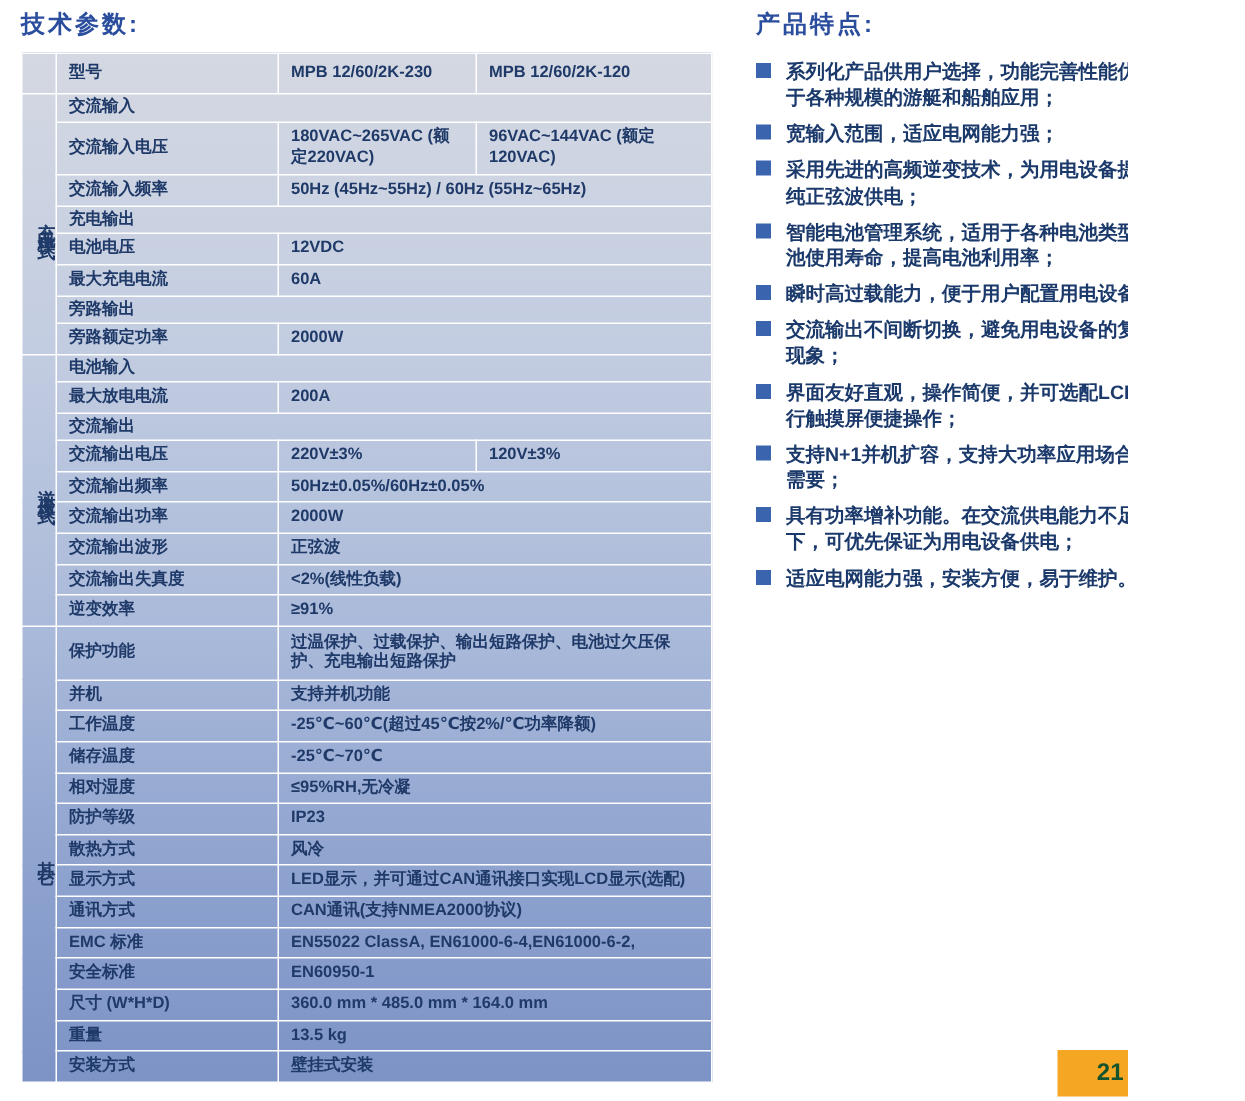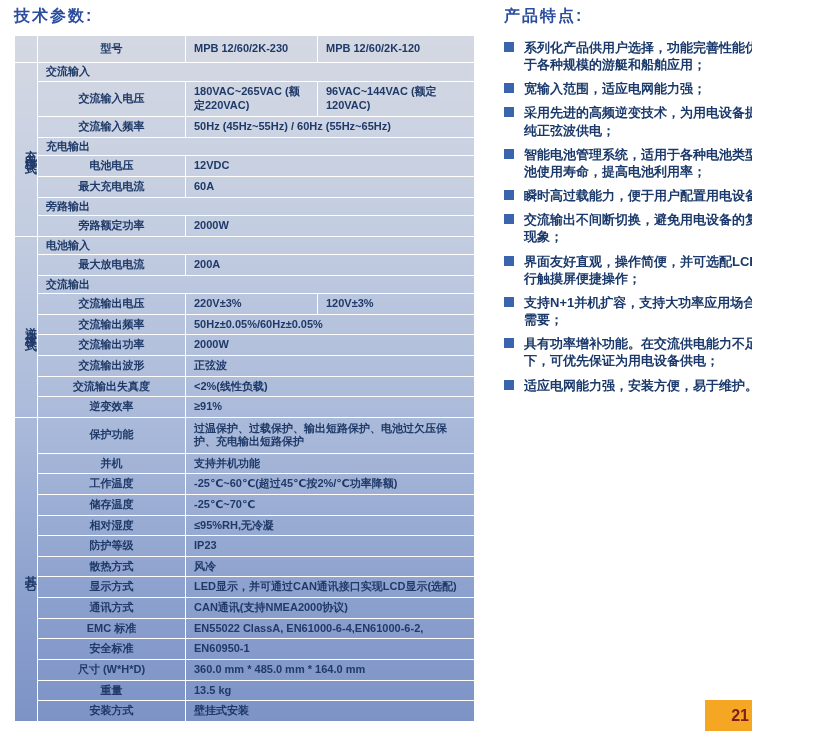--- a/index.html
+++ b/index.html
@@ -15,36 +15,36 @@
   
   table.spec { margin-top: 8px; width: 460px; height: 687px;
     border-collapse: collapse; table-layout: fixed;
     background: linear-gradient(180deg, #d4d8e2 0%, #c3cde1 28%, #a8b8d9 58%, #8ba0cd 82%, #7d93c6 100%);
     font-size: 11px; color: #1f3a68; }
   table.spec td { border: 1px solid #ffffff; padding: 2px 8px; vertical-align: middle;
     line-height: 1.25; overflow: hidden; }
   td.group-cell { width: 23px; padding: 2px 1px; text-align: center; }
   .vtext { writing-mode: vertical-rl; text-orientation: upright; font-weight: bold;
     font-size: 12px; letter-spacing: 4px; color: #1f3a68; margin: 0 auto; }
-  td.plabel { width: 148px; font-weight: bold; text-align: center; }
+  td.plabel { width: 148px; font-weight: bold; }
   td.pval { font-weight: 600; }
   td.v1 { width: 132px; }
   td.v2 { width: 157px; }
   tr.model-row td { padding-top: 5px; padding-bottom: 5px; }
   tr.section td { font-weight: bold; padding-top: 1px; padding-bottom: 1px; }
 
   
   ul.features { margin-top: 12px; list-style: none; }
   ul.features li { display: flex; gap: 10px; margin-bottom: 7px;
     font-size: 13px; font-weight: bold; color: #1b3a6b; line-height: 1.32; }
   .bullet { flex: 0 0 auto; width: 10px; height: 10px; margin-top: 3px; background: #3a64ae; }
 
   
   .pagenum { position: absolute; right: 0; bottom: 3px; width: 47px; height: 31px;
-    background: #f5a623; color: #7f1d1d; font-size: 16px; font-weight: bold;
+    background: #f5a623; color: #14532d; font-size: 16px; font-weight: bold;
     display: flex; align-items: center; justify-content: flex-end; padding-right: 3px; }
 </style>
 </head>
 <body>
 
 <div class="page">
 
   <div class="col-left">
     <div class="sec-title">技术参数:</div>
 

